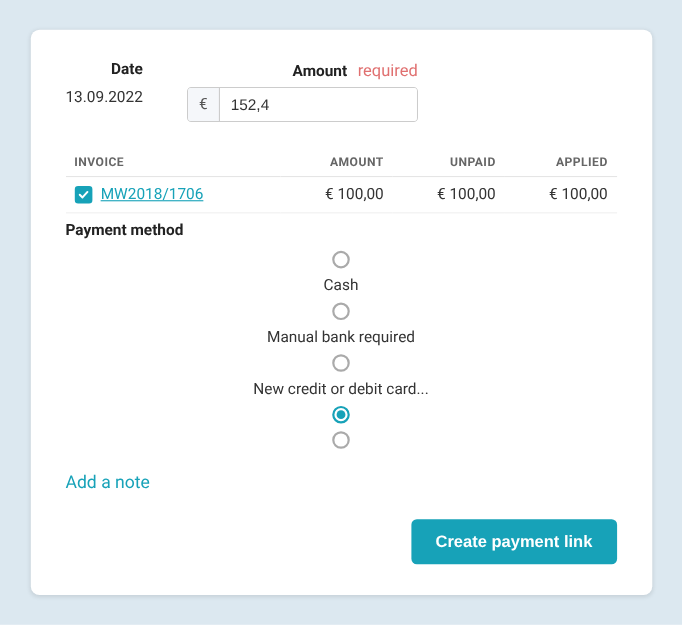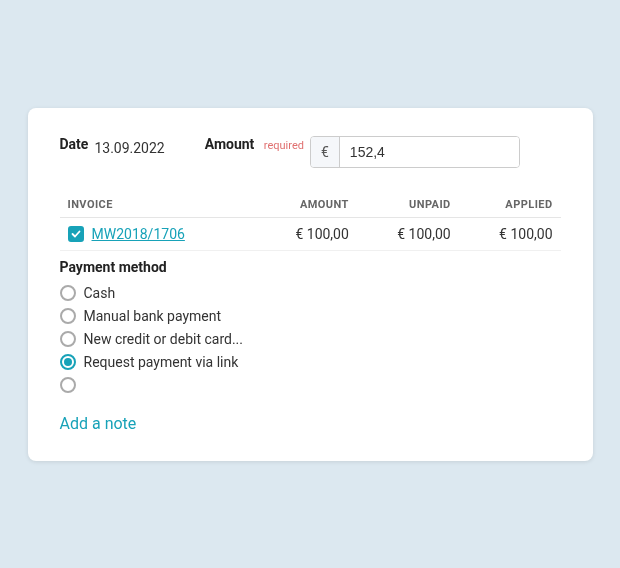--- a/index.html
+++ b/index.html
@@ -22,31 +22,32 @@
       box-shadow: 0 1px 4px rgba(0,0,0,0.1);
     }
     .top-row {
       display: flex;
       align-items: flex-start;
       gap: 40px;
       margin-bottom: 24px;
     }
     .field-group {
       display: flex;
-      flex-direction: row;
+      flex-direction: column;
       gap: 6px;
+      align-items: flex-end;
     }
     .field-label {
       font-weight: 700;
       font-size: 14px;
       color: #222;
     }
     .required-label {
       font-weight: 400;
-      font-size: 11px;
+      font-size: 15px;
       color: #e07070;
       margin-left: 6px;
     }
     .date-value {
       font-size: 14px;
       color: #333;
       margin-top: 4px;
     }
     .amount-input-wrapper {
       display: flex;
@@ -141,20 +142,21 @@
       color: #222;
       margin-bottom: 10px;
     }
     .radio-option {
       display: flex;
       align-items: center;
       gap: 8px;
       margin-bottom: 7px;
       font-size: 14px;
       color: #333;
+      flex-direction: column;
     }
     .radio-circle {
       width: 16px;
       height: 16px;
       border: 2px solid #aaa;
       border-radius: 50%;
       display: flex;
       align-items: center;
       justify-content: center;
       flex-shrink: 0;
@@ -251,32 +253,34 @@
   
   <div class="payment-method-section">
     <div class="section-title">Payment method</div>
 
     <div class="radio-option">
       <div class="radio-circle"></div>
       <span>Cash</span>
     </div>
     <div class="radio-option">
       <div class="radio-circle"></div>
-      <span>Manual bank payment</span>
+      <span>Manual bank required</span>
     </div>
     <div class="radio-option">
       <div class="radio-circle"></div>
       <span>New credit or debit card...</span>
     </div>
     <div class="radio-option">
       <div class="radio-circle selected"></div>
-      <span>Request payment via link</span>
     </div>
     <div class="radio-option">
       <div class="radio-circle"></div>
     </div>
   </div>
 
   
   <span class="add-note-link">Add a note</span>
 
   
+  <div class="footer-row">
+    <button class="create-btn">Create payment link</button>
+  </div>
 </div>
 
 </body></html>

